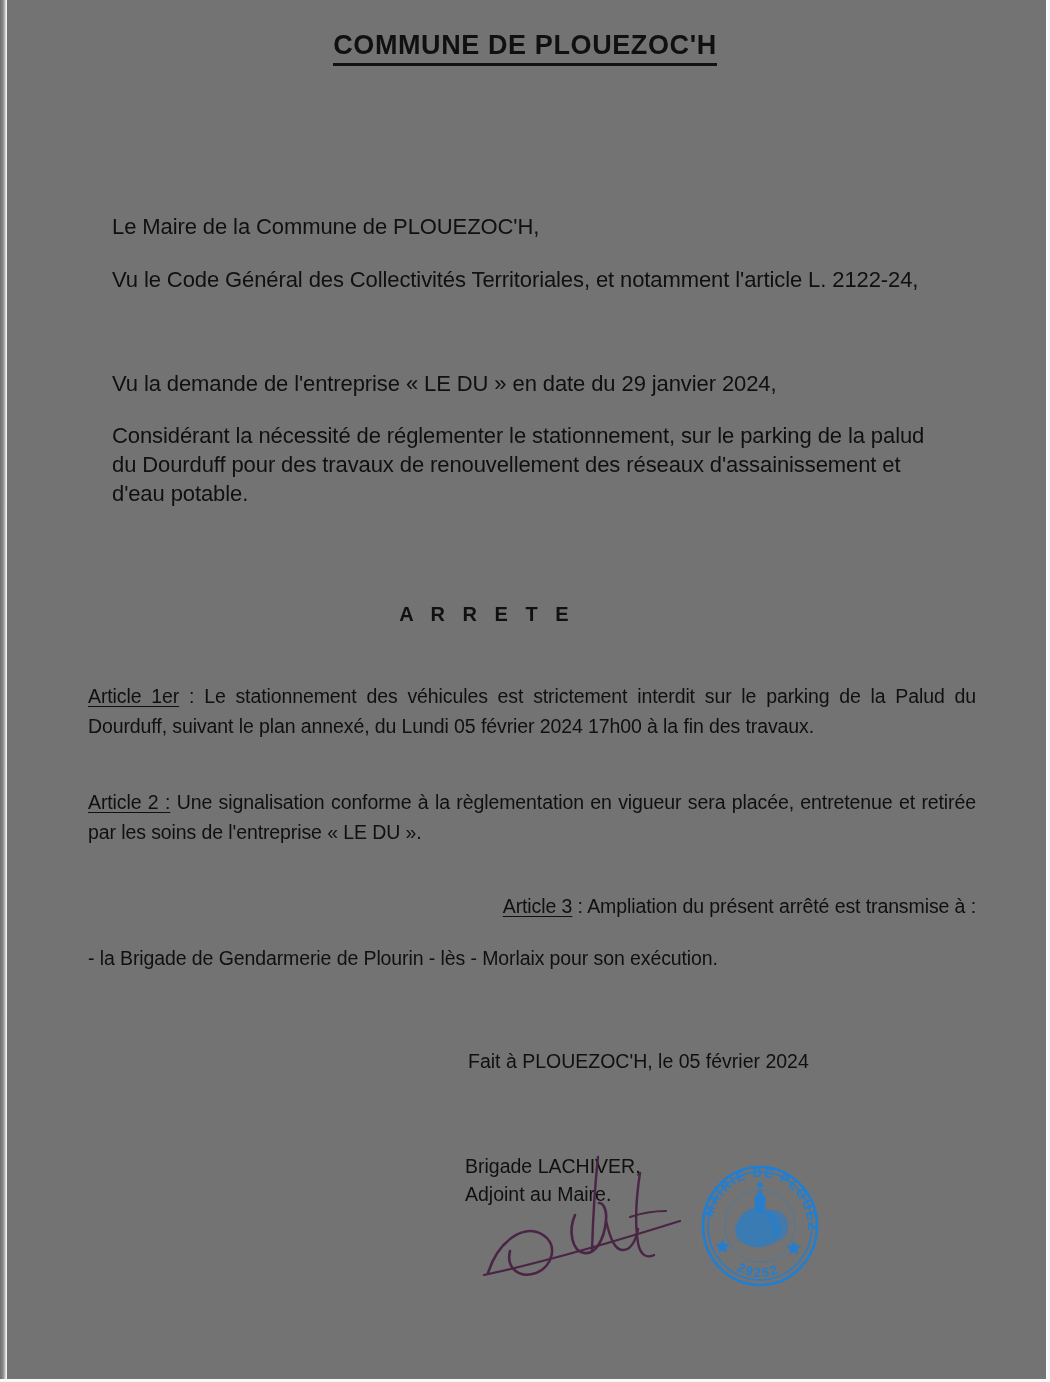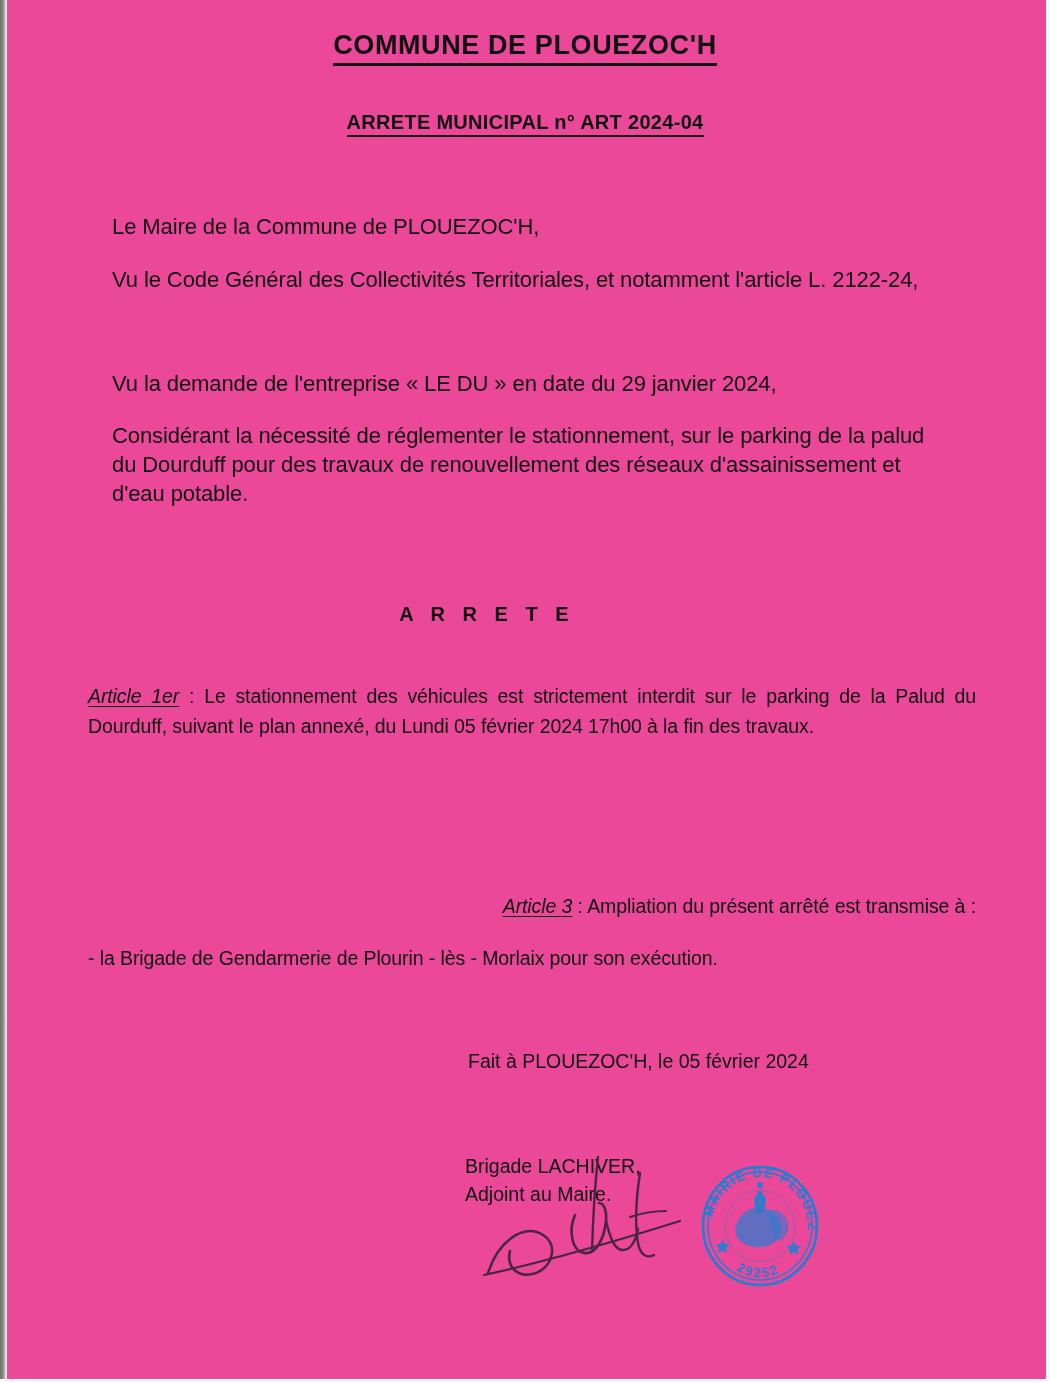--- a/index.html
+++ b/index.html
@@ -12,21 +12,21 @@
     height: 1382px;
     position: relative;
     overflow: hidden;
     font-family: "Liberation Sans", sans-serif;
   }
 
   
   .scan-page {
     position: absolute;
     inset: 0;
-    background: #ec4899;
+    background: #737373;
   }
   .scan-edge-left {
     position: absolute;
     left: 0; top: 0;
     width: 7px; height: 100%;
     background: linear-gradient(90deg, #6e6e6e 0%, #8a8a8a 45%, #d8d8d8 80%, #fdfdfd 100%);
   }
   .scan-edge-right {
     position: absolute;
     right: 0; top: 0;
@@ -112,21 +112,20 @@
     line-height: 30px;
     text-align: justify;
     letter-spacing: -0.1px;
   }
   .a1 { top: 681px; }
   .a2 { top: 787px; }
   .a3 { top: 891px; text-align: right; }
   .a3b { top: 943px; text-align: left; }
 
   .art-label {
-    font-style: italic;
     text-decoration: underline;
     text-underline-offset: 3px;
   }
 
   
   .place-date {
     position: absolute;
     left: 468px; top: 1050px;
     font-size: 19.5px;
   }
@@ -158,31 +157,31 @@
 <div class="scan-page">
 
   <div class="scan-edge-left"></div>
   <div class="scan-edge-right"></div>
   <div class="scan-edge-bottom"></div>
 
   <div class="doc-body">
 
     <div class="doc-title"><span class="u">COMMUNE DE PLOUEZOC'H</span></div>
 
-    <div class="doc-subtitle"><span class="u">ARRETE MUNICIPAL n° ART 2024-04</span></div>
 
     <div class="clause c1">Le Maire de la Commune de PLOUEZOC'H,</div>
     <div class="clause c2">Vu le Code Général des Collectivités Territoriales, et notamment l'article L. 2122-24,</div>
     <div class="clause c4">Vu la demande de l'entreprise « LE DU » en date du 29 janvier 2024,</div>
     <div class="clause c5">Considérant la nécessité de réglementer le stationnement, sur le parking de la palud du Dourduff pour des travaux de renouvellement des réseaux d'assainissement et d'eau potable.</div>
 
     <div class="arrete-word">A R R E T E</div>
 
     <div class="article a1"><span class="art-label">Article 1er</span><span> : </span><span>Le stationnement des véhicules est strictement interdit sur le parking de la Palud du Dourduff, suivant le plan annexé, du Lundi 05 février 2024 17h00 à la fin des travaux.</span></div>
 
+    <div class="article a2"><span class="art-label">Article 2 :</span><span> </span><span>Une signalisation conforme à la règlementation en vigueur sera placée, entretenue et retirée par les soins de l'entreprise « LE DU ».</span></div>
 
     <div class="article a3"><span class="art-label">Article 3</span><span> : </span><span>Ampliation du présent arrêté est transmise à :</span></div>
 
     <div class="article a3b">- la Brigade de Gendarmerie de Plourin - lès - Morlaix pour son exécution.</div>
 
     <div class="place-date">Fait à PLOUEZOC'H, le 05 février 2024</div>
 
     <div class="signer">
       <div>Brigade LACHIVER,</div>
       <div>Adjoint au Maire.</div>

